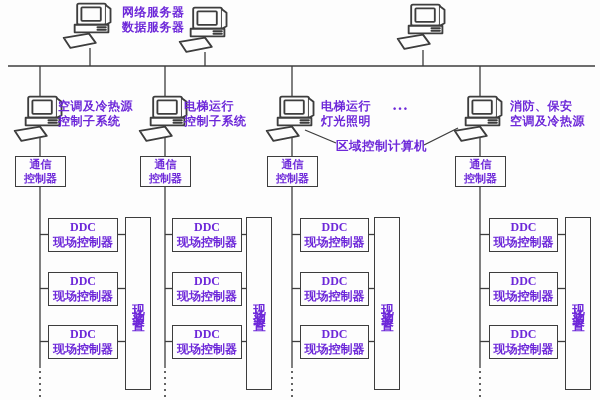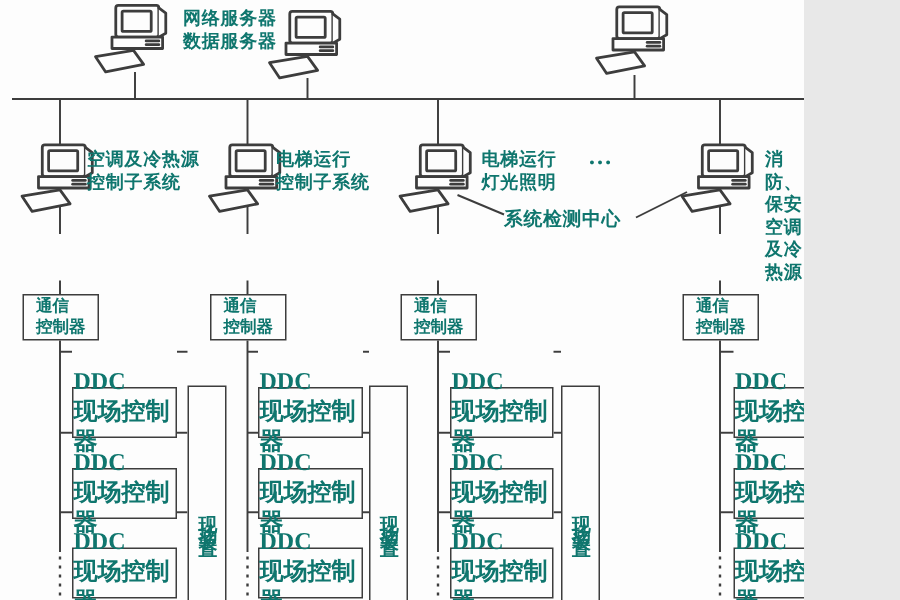--- a/index.html
+++ b/index.html
@@ -1,38 +1,38 @@
 <!DOCTYPE html>
 <html><head>
 <meta charset="utf-8">
 <style>
   html,body{margin:0;padding:0;background:#e8e8e8;}
   #stage{
-    position:relative;width:536px;height:400px;background:#fdfdfd;overflow:hidden;
-    font-family:"Liberation Serif","DejaVu Serif",serif;color:#0f766e;
+    position:relative;width:600px;height:400px;background:#fdfdfd;overflow:hidden;
+    font-family:"Liberation Serif","DejaVu Serif",serif;color:#6d28d9;
   }
   #wires{position:absolute;left:0;top:0;width:600px;height:400px;}
   #wires line{stroke:#3d3d3d;stroke-width:1.3;}
   #wires line.dots{stroke-dasharray:2 4;stroke-width:1.6;}
 
   .pc{position:absolute;width:54px;height:48px;}
   .pc svg{width:100%;height:100%;}
   .pc svg *{stroke:#3d3d3d;stroke-width:2.2;fill:#fdfdfd;stroke-linejoin:round;stroke-linecap:round;}
 
   .lbl{
     position:absolute;white-space:pre-line;font-size:12px;line-height:1.25;
     font-weight:600;letter-spacing:0.5px;
   }
   .box{
     position:absolute;box-sizing:border-box;border:1.5px solid #3d3d3d;background:#fdfdfd;
-    display:flex;align-items:center;justify-content:center;
-    white-space:pre-line;font-weight:600;margin-top:40px;
+    display:flex;align-items:center;justify-content:center;text-align:center;
+    white-space:pre-line;font-weight:600;
   }
   .comm{width:51px;height:31px;font-size:11px;line-height:1.2;}
-  .ddc{height:34px;font-size:16px;line-height:1.25;}
+  .ddc{height:34px;font-size:12px;line-height:1.25;}
   .fdev{
     width:26px;height:173px;font-size:12.5px;
     writing-mode:vertical-rl;text-orientation:upright;letter-spacing:5px;
   }
   .dots-h{position:absolute;font-size:16px;font-weight:700;letter-spacing:2px;}
 </style>
 </head>
 <body>
 
 <div id="stage">
@@ -134,21 +134,21 @@
 控制子系统</div>
   <div class="lbl" style="left:184px;top:99px">电梯运行
 控制子系统</div>
   <div class="lbl" style="left:321px;top:99px">电梯运行
 灯光照明</div>
   <div class="lbl" style="left:510px;top:99px">消防、保安
 空调及冷热源</div>
 
   <div class="dots-h" style="left:392px;top:96px">…</div>
 
-  <div class="lbl" style="left:336px;top:139px;font-size:12.5px">系统检测中心</div>
+  <div class="lbl" style="left:336px;top:139px;font-size:12.5px">区域控制计算机</div>
 
   <div class="box comm" style="left:15px;top:156px">通信
 控制器</div>
   <div class="box comm" style="left:140px;top:156px">通信
 控制器</div>
   <div class="box comm" style="left:267px;top:156px">通信
 控制器</div>
   <div class="box comm" style="left:455px;top:156px">通信
 控制器</div>
 

